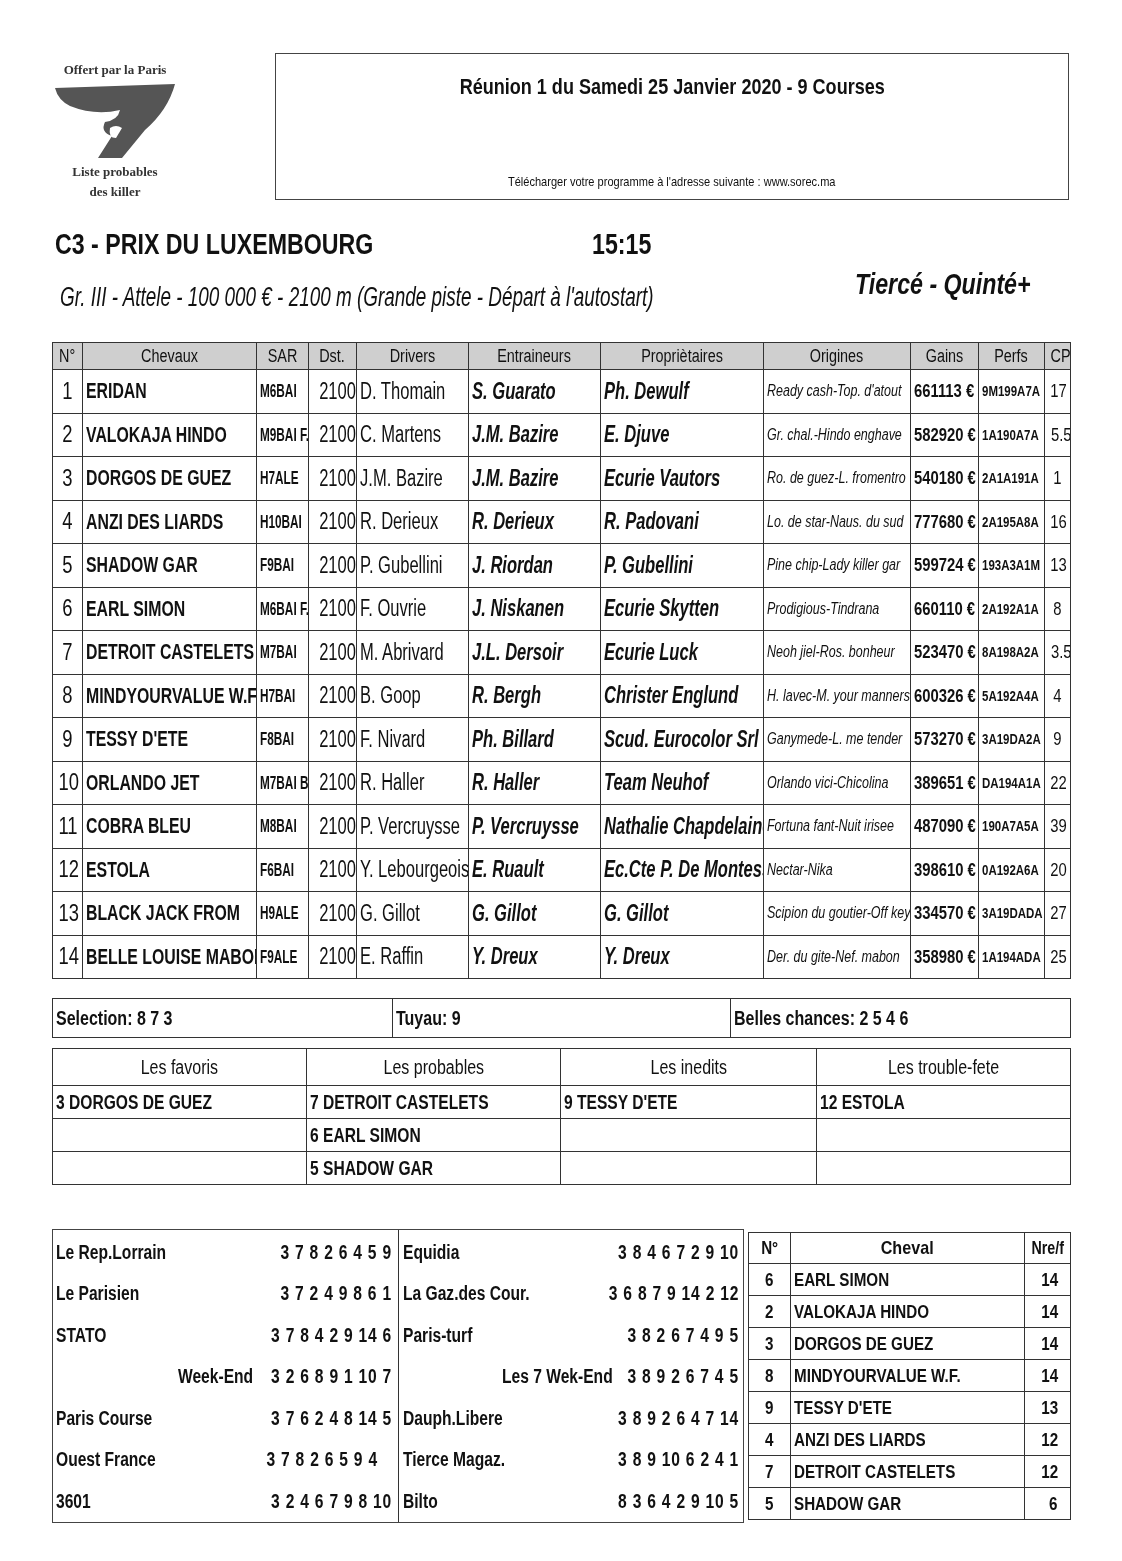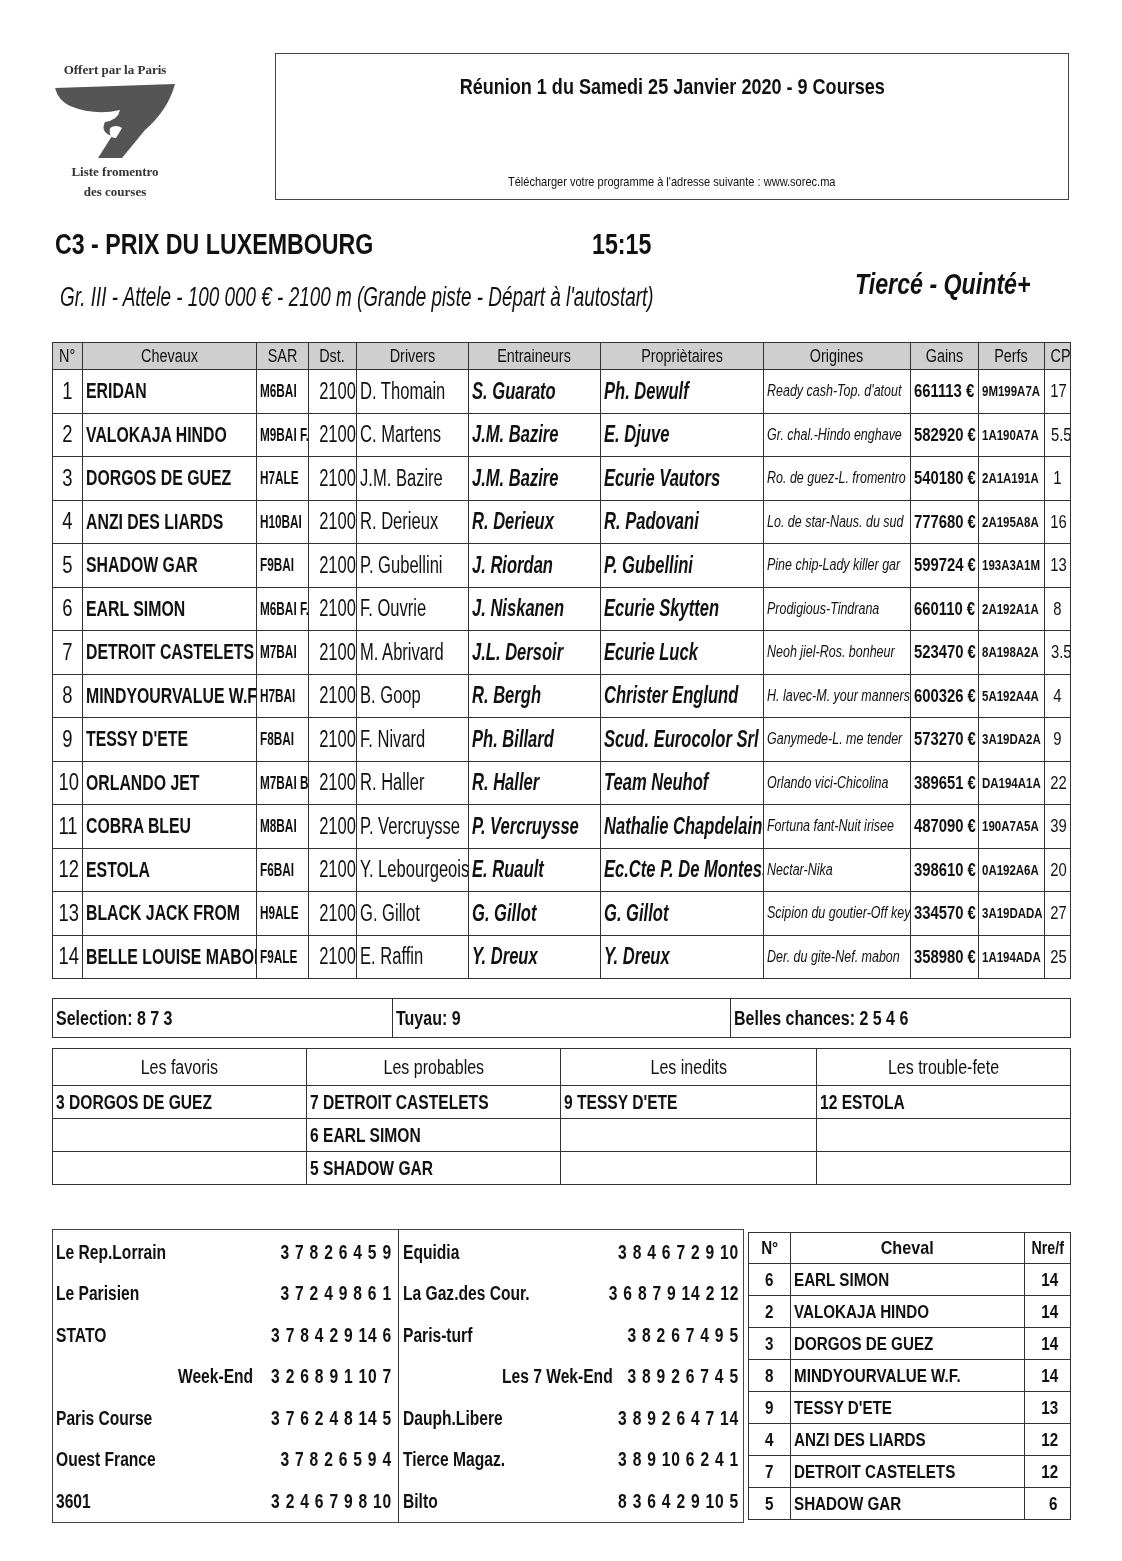--- a/index.html
+++ b/index.html
@@ -73,22 +73,22 @@
 </style>
 </head>
 <body>
 
 <div class="logo">
   <div class="top">Offert par la Paris</div>
   <svg width="130" height="80" viewBox="0 0 130 80">
     <path d="M5 8 L125 4 Q118 30 95 50 L72 78 L48 78 L62 56 Q50 52 55 42 Q68 40 70 30 Q45 36 20 26 Q8 20 5 8 Z" fill="#555"></path>
     <path d="M60 48 Q66 44 72 48 L66 58 Q58 58 60 48 Z" fill="#fff"></path>
   </svg>
-  <div class="bot">Liste fromentro</div>
-  <div class="bot">des courses</div>
+  <div class="bot">Liste probables</div>
+  <div class="bot">des killer</div>
 </div>
 
 <div class="header-box">
   <div class="reunion"><span class="cond" style="transform:scaleX(0.82);transform-origin:center;">Réunion 1 du Samedi 25 Janvier 2020 - 9 Courses</span></div>
   <div class="dl"><span class="cond" style="transform:scaleX(0.85);transform-origin:center;">Télécharger votre programme à l'adresse suivante : www.sorec.ma</span></div>
 </div>
 
 <div class="race-title"><span class="cond" style="transform:scaleX(0.8);">C3 -  PRIX DU LUXEMBOURG</span></div>
 <div class="race-time"><span class="cond" style="transform:scaleX(0.8);">15:15</span></div>
 <div class="race-cond"><span class="cond" style="transform:scaleX(0.7);">Gr. III - Attele - 100 000 € - 2100 m (Grande piste - Départ à l'autostart)</span></div>
@@ -379,21 +379,21 @@
       <div class="press-row" style="left: 3px; top: 126.5px; width: 340px; justify-content: center;">
         <span class="press-name"><span class="cond" style="transform: scaleX(0.78);">Week-End</span></span>
         <span class="press-val" style="right: 4px;"><span class="cond" style="transform: scaleX(0.78); transform-origin: right center;">3 2 6 8 9 1 10 7</span></span>
       </div>
       <div class="press-row" style="left: 3px; top: 168px; width: 340px;">
         <span class="press-name"><span class="cond" style="transform: scaleX(0.78);">Paris Course</span></span>
         <span class="press-val" style="right: 4px;"><span class="cond" style="transform: scaleX(0.78); transform-origin: right center;">3 7 6 2 4 8 14 5</span></span>
       </div>
       <div class="press-row" style="left: 3px; top: 209.5px; width: 340px;">
         <span class="press-name"><span class="cond" style="transform: scaleX(0.78);">Ouest France</span></span>
-        <span class="press-val" style="right: 4px;"><span class="cond" style="transform: scaleX(0.78); transform-origin: right center;">3 7 8 2 6 5 9 4</span></span>
+        <span class="press-val" style="right: 18px;"><span class="cond" style="transform: scaleX(0.78); transform-origin: right center;">3 7 8 2 6 5 9 4</span></span>
       </div>
       <div class="press-row" style="left: 3px; top: 251px; width: 340px;">
         <span class="press-name"><span class="cond" style="transform: scaleX(0.78);">3601</span></span>
         <span class="press-val" style="right: 4px;"><span class="cond" style="transform: scaleX(0.78); transform-origin: right center;">3 2 4 6 7 9 8 10</span></span>
       </div>
       <div class="press-row" style="left: 350px; top: 2px; width: 340px;">
         <span class="press-name"><span class="cond" style="transform: scaleX(0.78);">Equidia</span></span>
         <span class="press-val" style="right: 4px;"><span class="cond" style="transform: scaleX(0.78); transform-origin: right center;">3 8 4 6 7 2 9 10</span></span>
       </div>
       <div class="press-row" style="left: 350px; top: 43.5px; width: 340px;">

